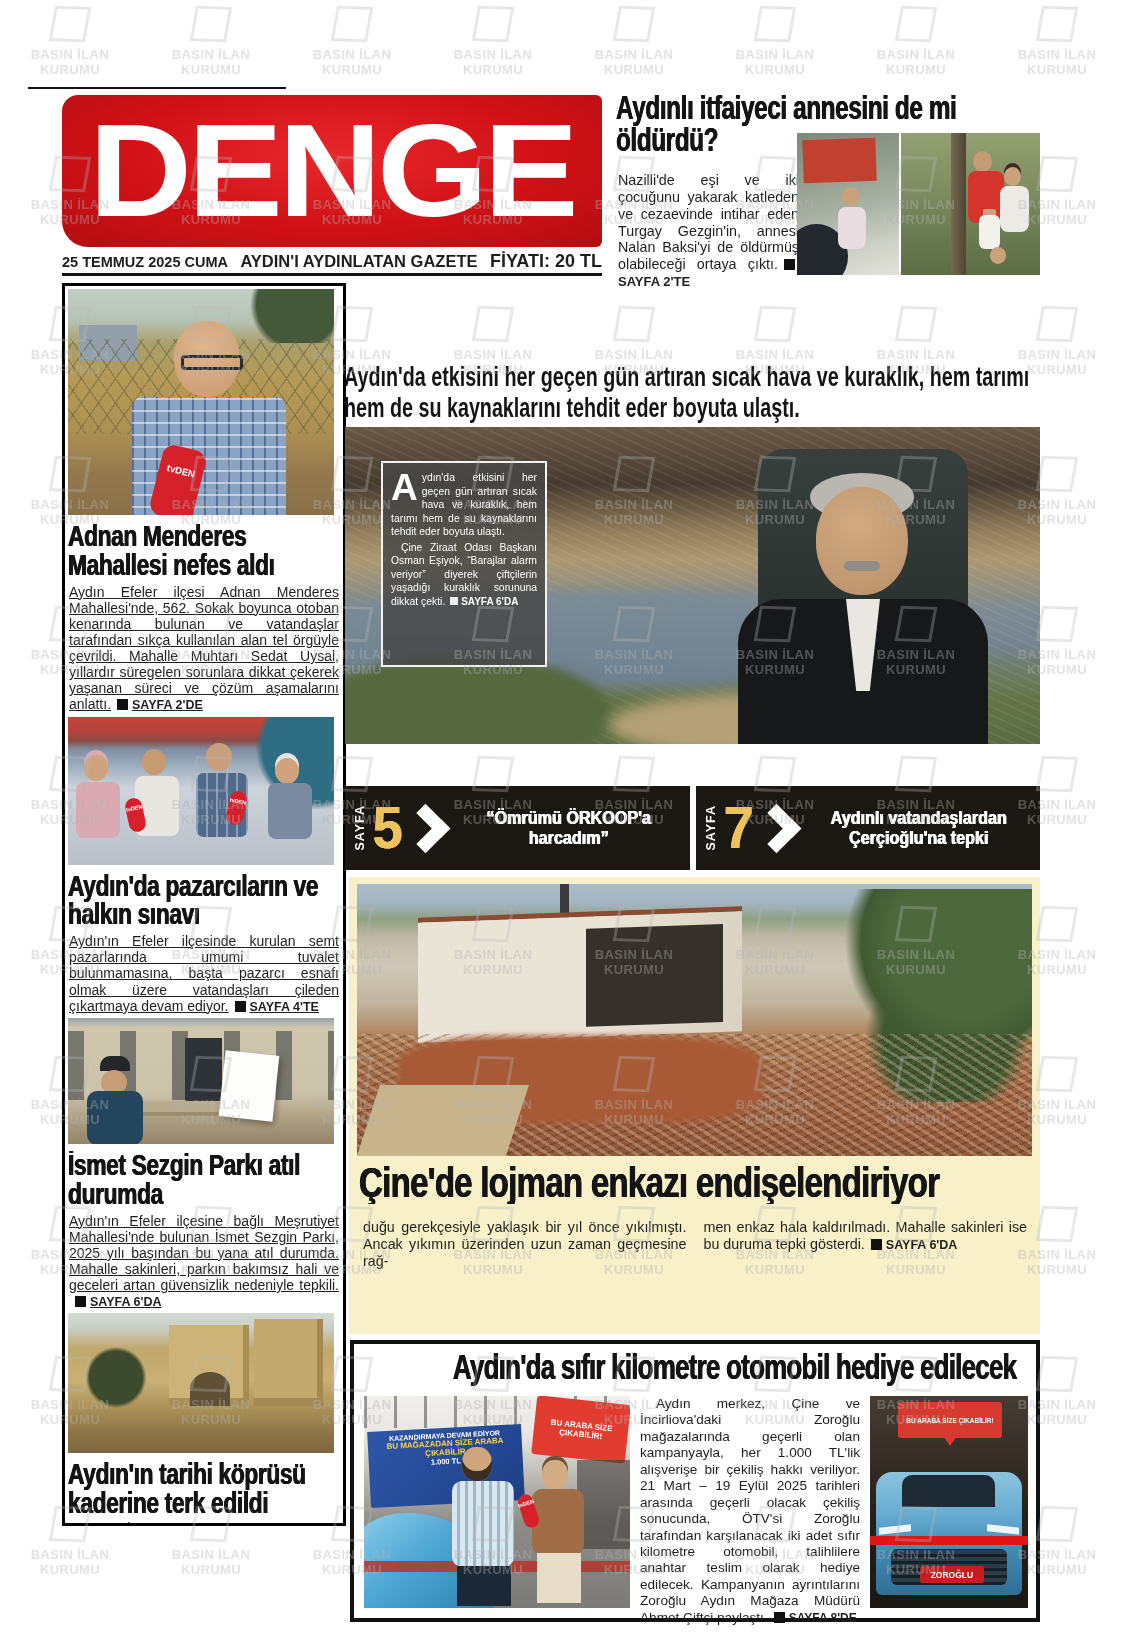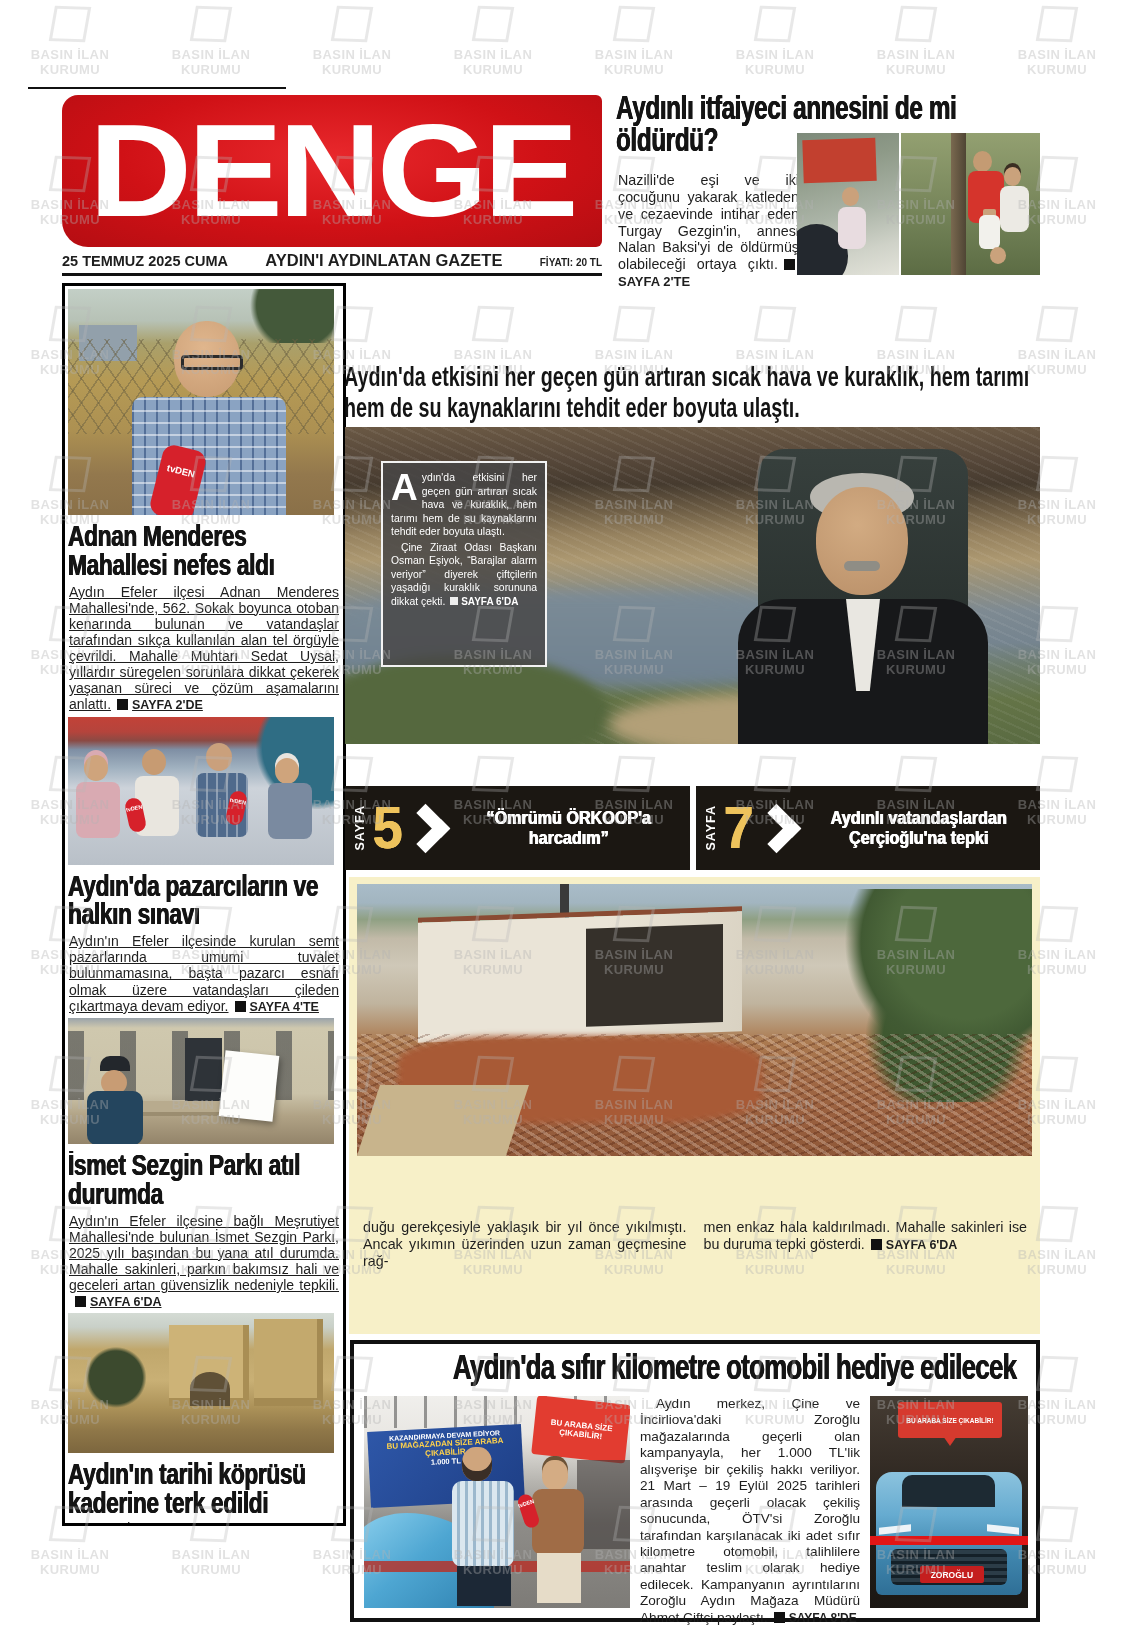--- a/index.html
+++ b/index.html
@@ -10,21 +10,21 @@
   .photo{position:absolute;overflow:hidden;background:#ccc;}
   .sq{display:inline-block;width:11px;height:11px;background:#111;vertical-align:-1px;margin:0 4px 0 6px;}
   .sqw{display:inline-block;width:8px;height:8px;background:#eee;vertical-align:0;margin:0 3px 0 2px;}
   .pref{font-weight:bold;white-space:nowrap;}
   
   .logo-box{left:62px;top:95px;width:540px;height:152px;border-radius:16px 6px 6px 26px;
     background:radial-gradient(ellipse at 50% 40%,#e8282c 0%,#d01116 55%,#b40d12 100%);
     display:flex;align-items:center;justify-content:center;}
   .logo-box span{color:#fff;font-weight:bold;font-size:132px;letter-spacing:-4px;transform:scaleX(1.08);display:inline-block;line-height:1;}
   .dateline{left:62px;top:251px;width:540px;display:flex;justify-content:space-between;align-items:baseline;font-weight:bold;}
-  .dl-date{font-size:14.5px;} .dl-slogan{font-size:16.5px;} .dl-price{font-size:10px;}
+  .dl-date{font-size:14.5px;} .dl-slogan{font-size:16.5px;} .dl-price{font-size:18px;}
   .rule{background:#111;}
   
   .top-h{left:616px;top:92px;width:432px;}
   .top-h .in{width:136%;transform:scaleX(.735);transform-origin:0 0;font-size:33px;font-weight:bold;line-height:.97;color:#141414;letter-spacing:-.5px;}
   .top-body{left:618px;top:172px;width:181px;font-size:14.3px;line-height:1.18;text-align:justify;}
   
   .left-box{left:62px;top:283px;width:272px;height:1231px;border:3px solid #000;background:#fff;padding:3px;overflow:hidden;}
   .lphoto{position:relative;width:266px;overflow:hidden;background:#cbb;}
   .story-h{margin:7px 0 4px 0;overflow:hidden;}
   .story-h .in{width:132%;transform:scaleX(.76);transform-origin:0 0;font-size:30px;font-weight:bold;line-height:.96;color:#141414;letter-spacing:-.5px;}
@@ -211,20 +211,21 @@
     <div class="photo" style="left:8px;top:7px;width:675px;height:272px;background:linear-gradient(180deg,#a9bcc8 0%,#a2b5c0 7%,#8fa083 13%,#c2baa8 20%,#cfc8b8 30%,#c0b49e 44%,#ab7a50 58%,#a06844 72%,#995f3e 86%,#8f5838 100%);">
       <div class="ab" style="right:0;top:2%;width:28%;height:78%;background:radial-gradient(circle at 65% 25%,#4d683c 0 38%,#415a33 52%,transparent 60%),radial-gradient(circle at 55% 70%,#3f5830 0 35%,transparent 45%);"></div>
       <div class="ab" style="left:30%;top:0;width:1.4%;height:26%;background:#3a3a3a;"></div>
       <div class="ab" style="left:9%;top:12%;width:48%;height:44%;background:linear-gradient(100deg,#eae4d7 0 55%,#d9d2c2 100%);transform:skewY(-2deg);box-shadow:0 -5px 0 #8a4b33;">
         <div class="ab" style="left:52%;top:10%;width:42%;height:82%;background:#35302a;"></div>
       </div>
       <div class="ab" style="left:0;top:55%;width:100%;height:45%;background:repeating-linear-gradient(33deg,rgba(255,235,220,.25) 0 3px,transparent 3px 8px),repeating-linear-gradient(-21deg,rgba(70,25,10,.28) 0 2px,transparent 2px 7px);"></div>
       <div class="ab" style="left:6%;top:56%;width:54%;height:32%;background:#a85a36;border-radius:30%;filter:blur(3px);"></div>
       <div class="ab" style="left:0;bottom:0;width:22%;height:26%;background:#c8b48c;transform:skewX(-18deg);transform-origin:0 100%;"></div>
     </div>
+    <div class="ab wreck-h blk"><span class="cx">Çine'de lojman enkazı endişelendiriyor</span></div>
     <div class="ab wcols">
       <div class="wcol"><span>duğu gerekçesiyle yaklaşık bir yıl önce yıkılmıştı. Ancak yıkımın üzerinden uzun zaman geçmesine rağ-</span></div>
       <div class="wcol"><span>men enkaz hala kaldırılmadı. Mahalle sakinleri ise bu duruma tepki gösterdi.</span><span class="sq"></span><span class="pref" style="font-size:12.5px">SAYFA 6'DA</span></div>
     </div>
   </div>
 
   <div class="ab car-box">
     <div class="ab car-h blk"><span class="cx">Aydın'da sıfır kilometre otomobil hediye edilecek</span></div>
     <div class="photo" style="left:10px;top:52px;width:266px;height:212px;background:linear-gradient(180deg,#f0efec 0%,#e9e7e3 18%,#d8d6d1 26%,#b7b5b0 40%,#8e8c88 60%,#7d7b77 100%);">
       <div class="ab" style="left:0;top:0;width:100%;height:15%;background:repeating-linear-gradient(90deg,rgba(60,60,60,.5) 0 3px,transparent 3px 30px);"></div>

